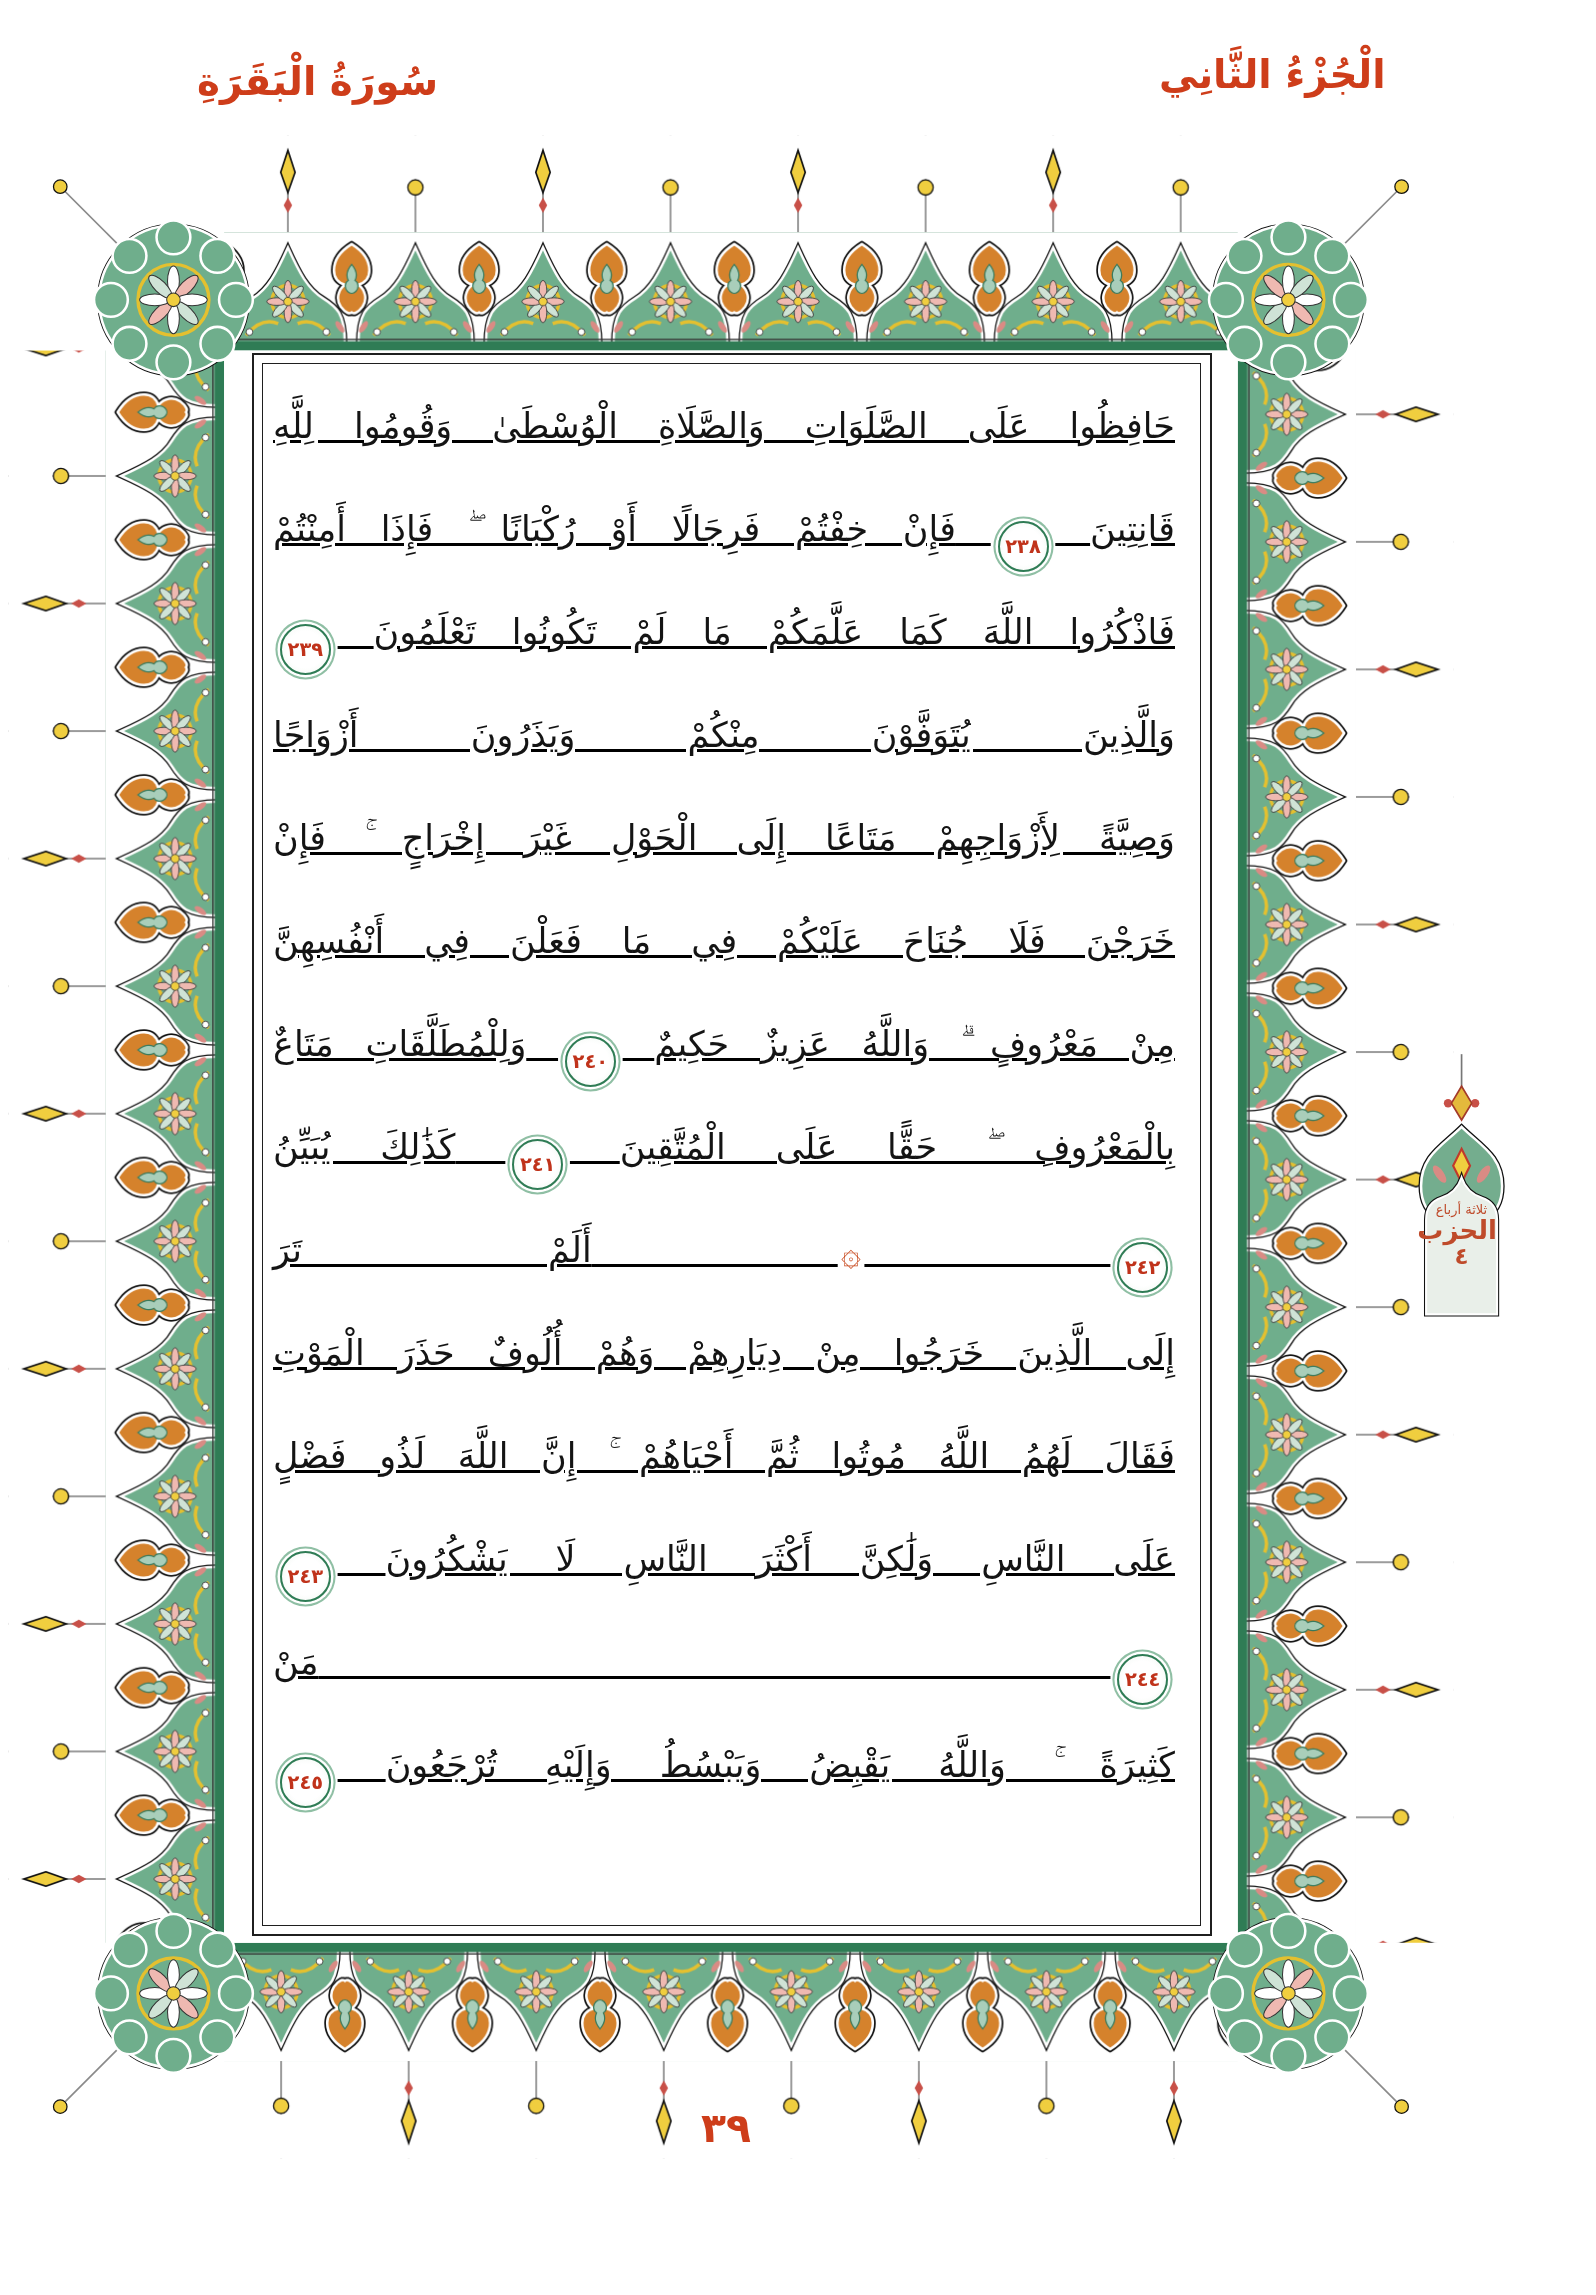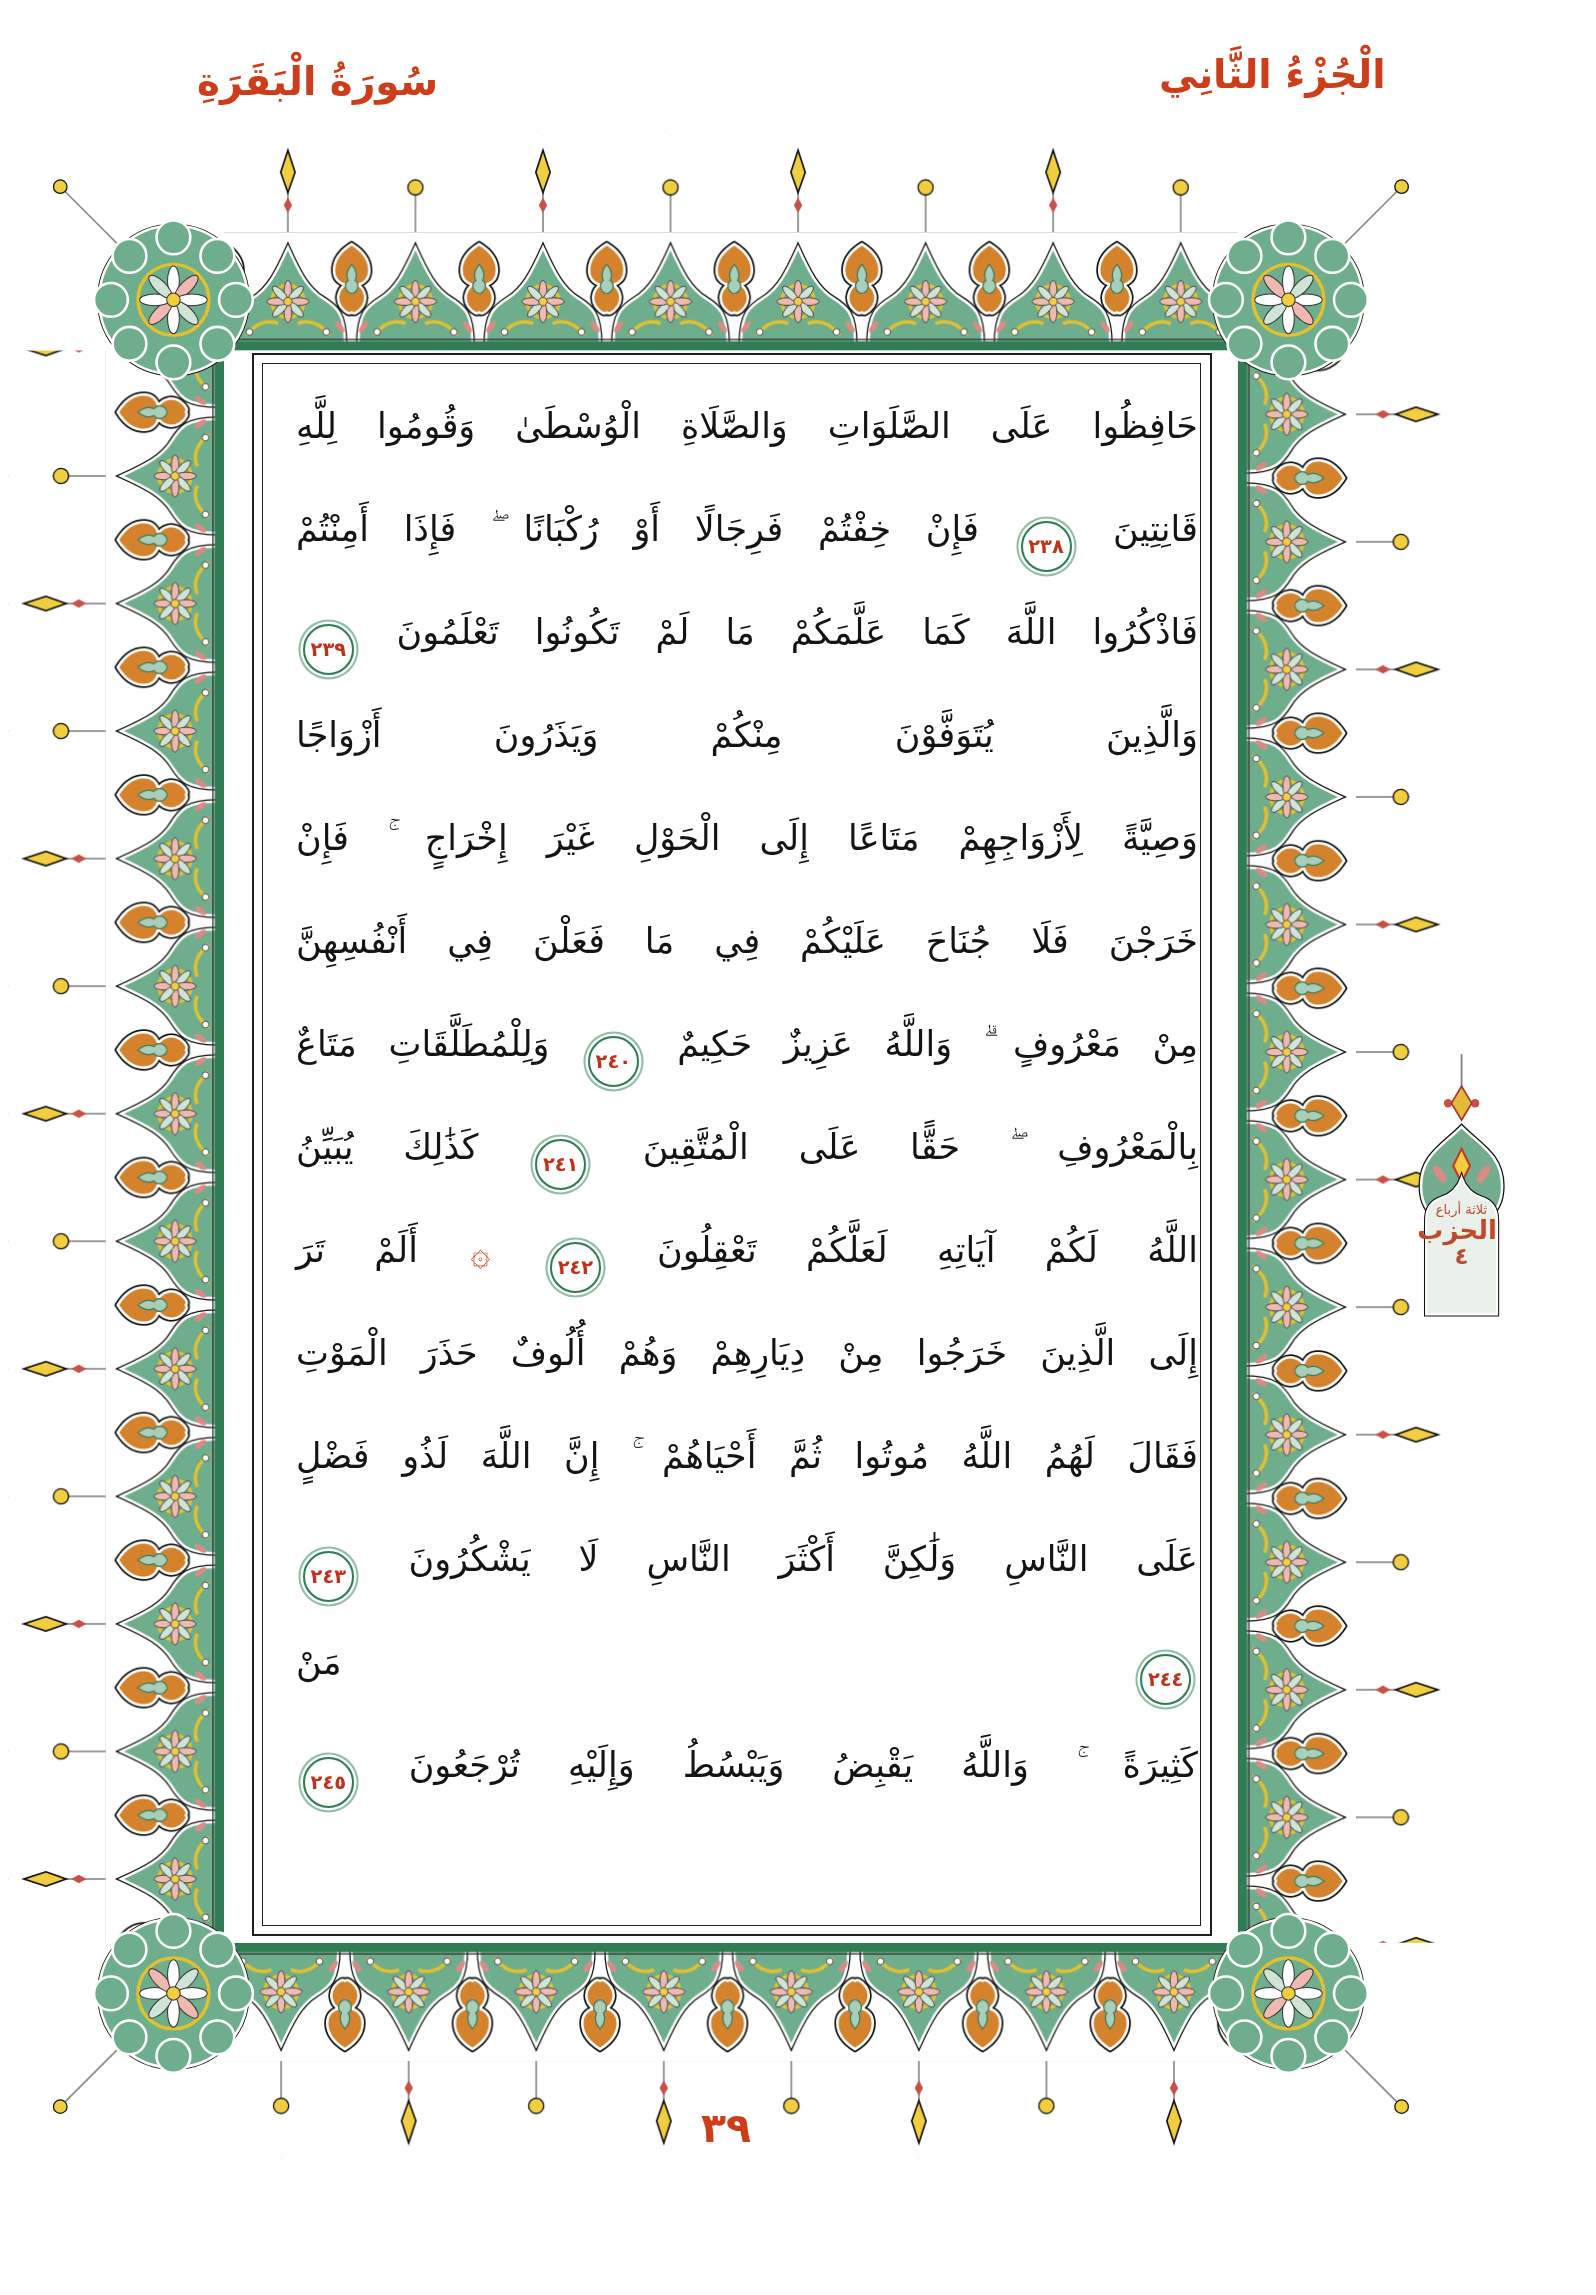--- a/index.html
+++ b/index.html
@@ -10,22 +10,22 @@
   .hdr{font-size:39px;font-weight:bold;direction:rtl;white-space:nowrap;}
   #surah-title{left:190px;top:59px;margin-left:7px;}
   #juz-title{left:1159px;top:52px;}
   #page-number{left:667px;top:2104px;width:118px;text-align:center;
                font-size:41px;font-weight:bold;}
   
   #text-frame-outer{left:252px;top:353px;width:960px;height:1583px;
      border:2.5px solid #1f1f1f;box-sizing:border-box;}
   #text-frame-inner{left:262px;top:363px;width:939px;height:1563px;
      border:1.3px solid #1f1f1f;box-sizing:border-box;}
-  #quran-text{left:284px;top:370px;width:926px;height:1549px;direction:rtl;
-     padding:5px 12px;box-sizing:border-box;overflow:hidden;}
+  #quran-text{left:261px;top:370px;width:926px;height:1549px;direction:rtl;
+     padding:5px 12px;box-sizing:border-box;overflow:hidden;text-decoration:underline;}
   .line{height:103px;line-height:103px;text-align:justify;text-align-last:justify;
      font-size:35px;color:#141414;white-space:normal;}
   .line .t{letter-spacing:0px;}
   .ayah-marker{display:inline-flex;align-items:center;justify-content:center;
      width:47px;height:47px;border-radius:50%;
      border:2.1px solid #2F7C55;background:radial-gradient(#ffffff 55%,#eef5ef);
      box-shadow:0 0 0 2.5px #ffffff,0 0 0 4.6px #8FBFA4,0 0 0 6px #ffffff;
      vertical-align:-12px;margin:0 6.8px;}
   .ayah-marker .num{color:#C0331B;font-size:19.4px;font-weight:bold;line-height:1;}
   .rub{color:#C84A1F;font-size:34px;vertical-align:-3.4px;margin:0 3.4px;}
@@ -190,21 +190,21 @@
       </span> </div>
     <div class="line"><span class="t">وَالَّذِينَ يُتَوَفَّوْنَ مِنْكُمْ وَيَذَرُونَ أَزْوَاجًا</span> </div>
     <div class="line"><span class="t">وَصِيَّةً لِأَزْوَاجِهِمْ مَتَاعًا إِلَى الْحَوْلِ غَيْرَ إِخْرَاجٍ ۚ فَإِنْ</span> </div>
     <div class="line"><span class="t">خَرَجْنَ فَلَا جُنَاحَ عَلَيْكُمْ فِي مَا فَعَلْنَ فِي أَنْفُسِهِنَّ</span> </div>
     <div class="line"><span class="t">مِنْ مَعْرُوفٍ ۗ وَاللَّهُ عَزِيزٌ حَكِيمٌ</span> <span class="ayah-marker">
         <span class="num">٢٤٠</span>
       </span> <span class="t">وَلِلْمُطَلَّقَاتِ مَتَاعٌ</span> </div>
     <div class="line"><span class="t">بِالْمَعْرُوفِ ۖ حَقًّا عَلَى الْمُتَّقِينَ</span> <span class="ayah-marker">
         <span class="num">٢٤١</span>
       </span> <span class="t">كَذَٰلِكَ يُبَيِّنُ</span> </div>
-    <div class="line"><span class="t">اللَّهُ لَكُمْ آيَاتِهِ لَعَلَّكُمْ تَعْقِلُونَ</span> <span class="ayah-marker">
+    <div class="line"> <span class="ayah-marker">
         <span class="num">٢٤٢</span>
       </span> <span class="rub">۞</span> <span class="t">أَلَمْ تَرَ</span> </div>
     <div class="line"><span class="t">إِلَى الَّذِينَ خَرَجُوا مِنْ دِيَارِهِمْ وَهُمْ أُلُوفٌ حَذَرَ الْمَوْتِ</span> </div>
     <div class="line"><span class="t">فَقَالَ لَهُمُ اللَّهُ مُوتُوا ثُمَّ أَحْيَاهُمْ ۚ إِنَّ اللَّهَ لَذُو فَضْلٍ</span> </div>
     <div class="line"><span class="t">عَلَى النَّاسِ وَلَٰكِنَّ أَكْثَرَ النَّاسِ لَا يَشْكُرُونَ</span> <span class="ayah-marker">
         <span class="num">٢٤٣</span>
       </span> </div>
     <div class="line"> <span class="ayah-marker">
         <span class="num">٢٤٤</span>
       </span> <span class="t">مَنْ</span> </div>

